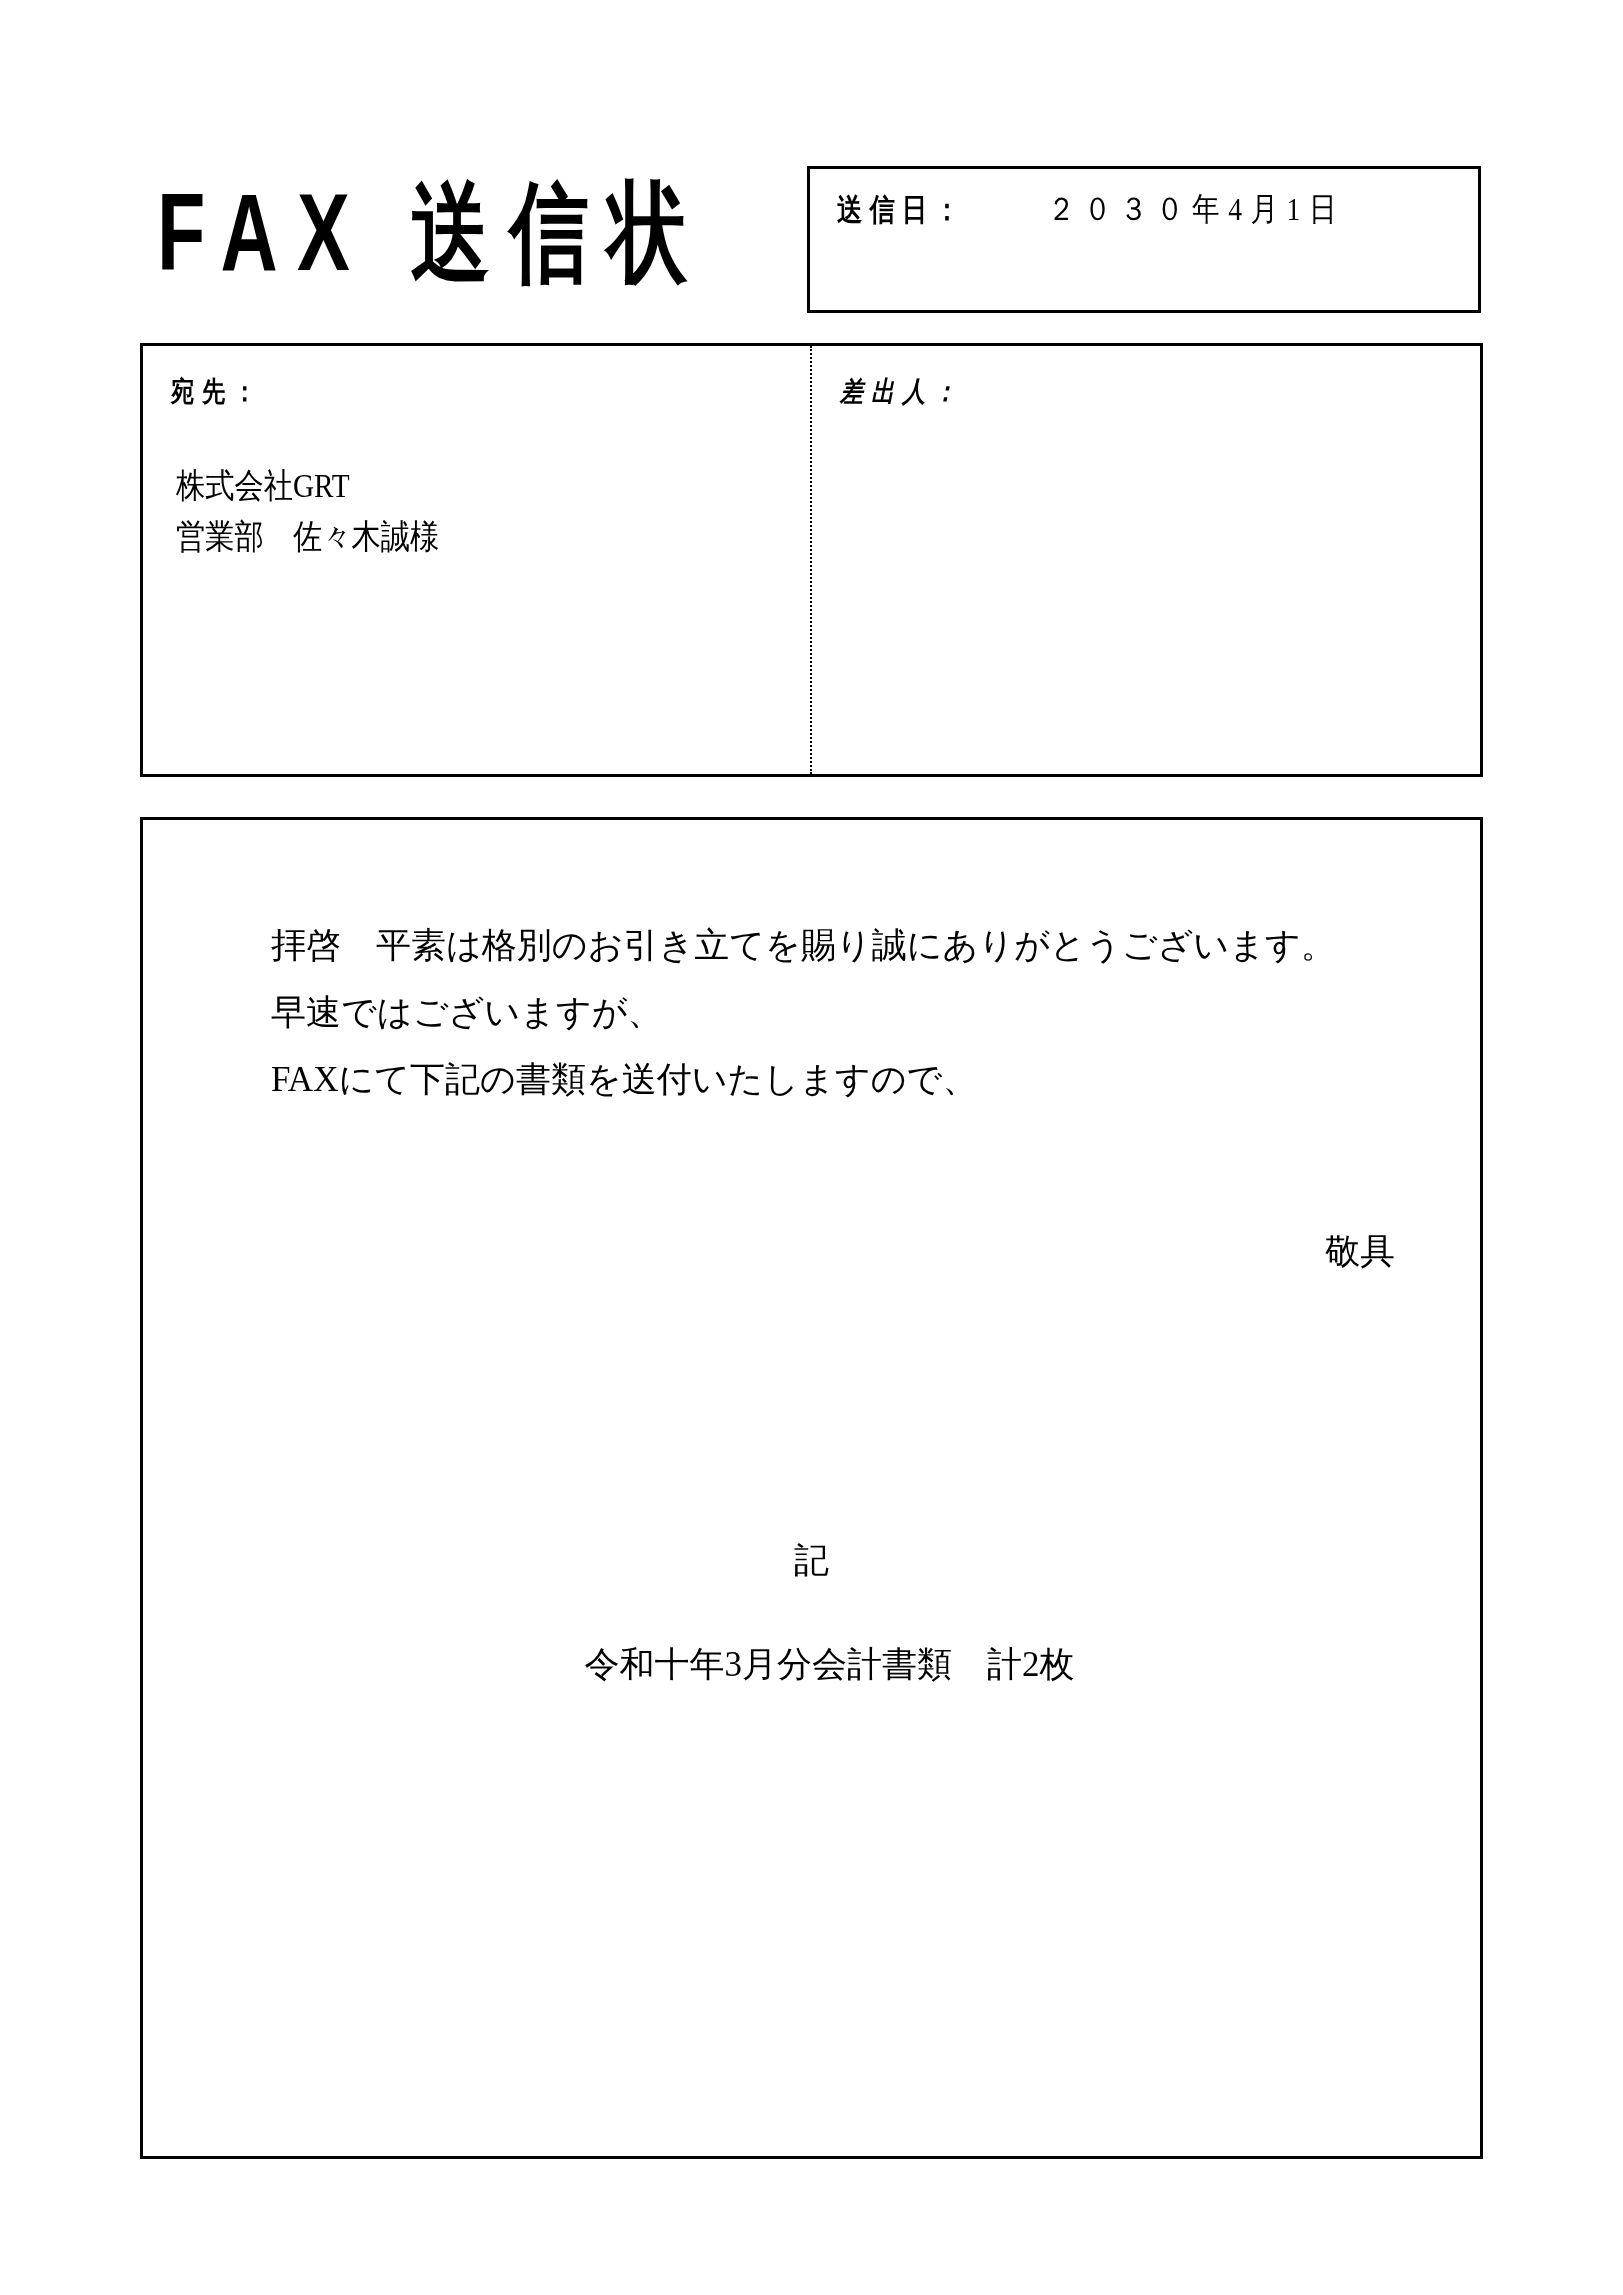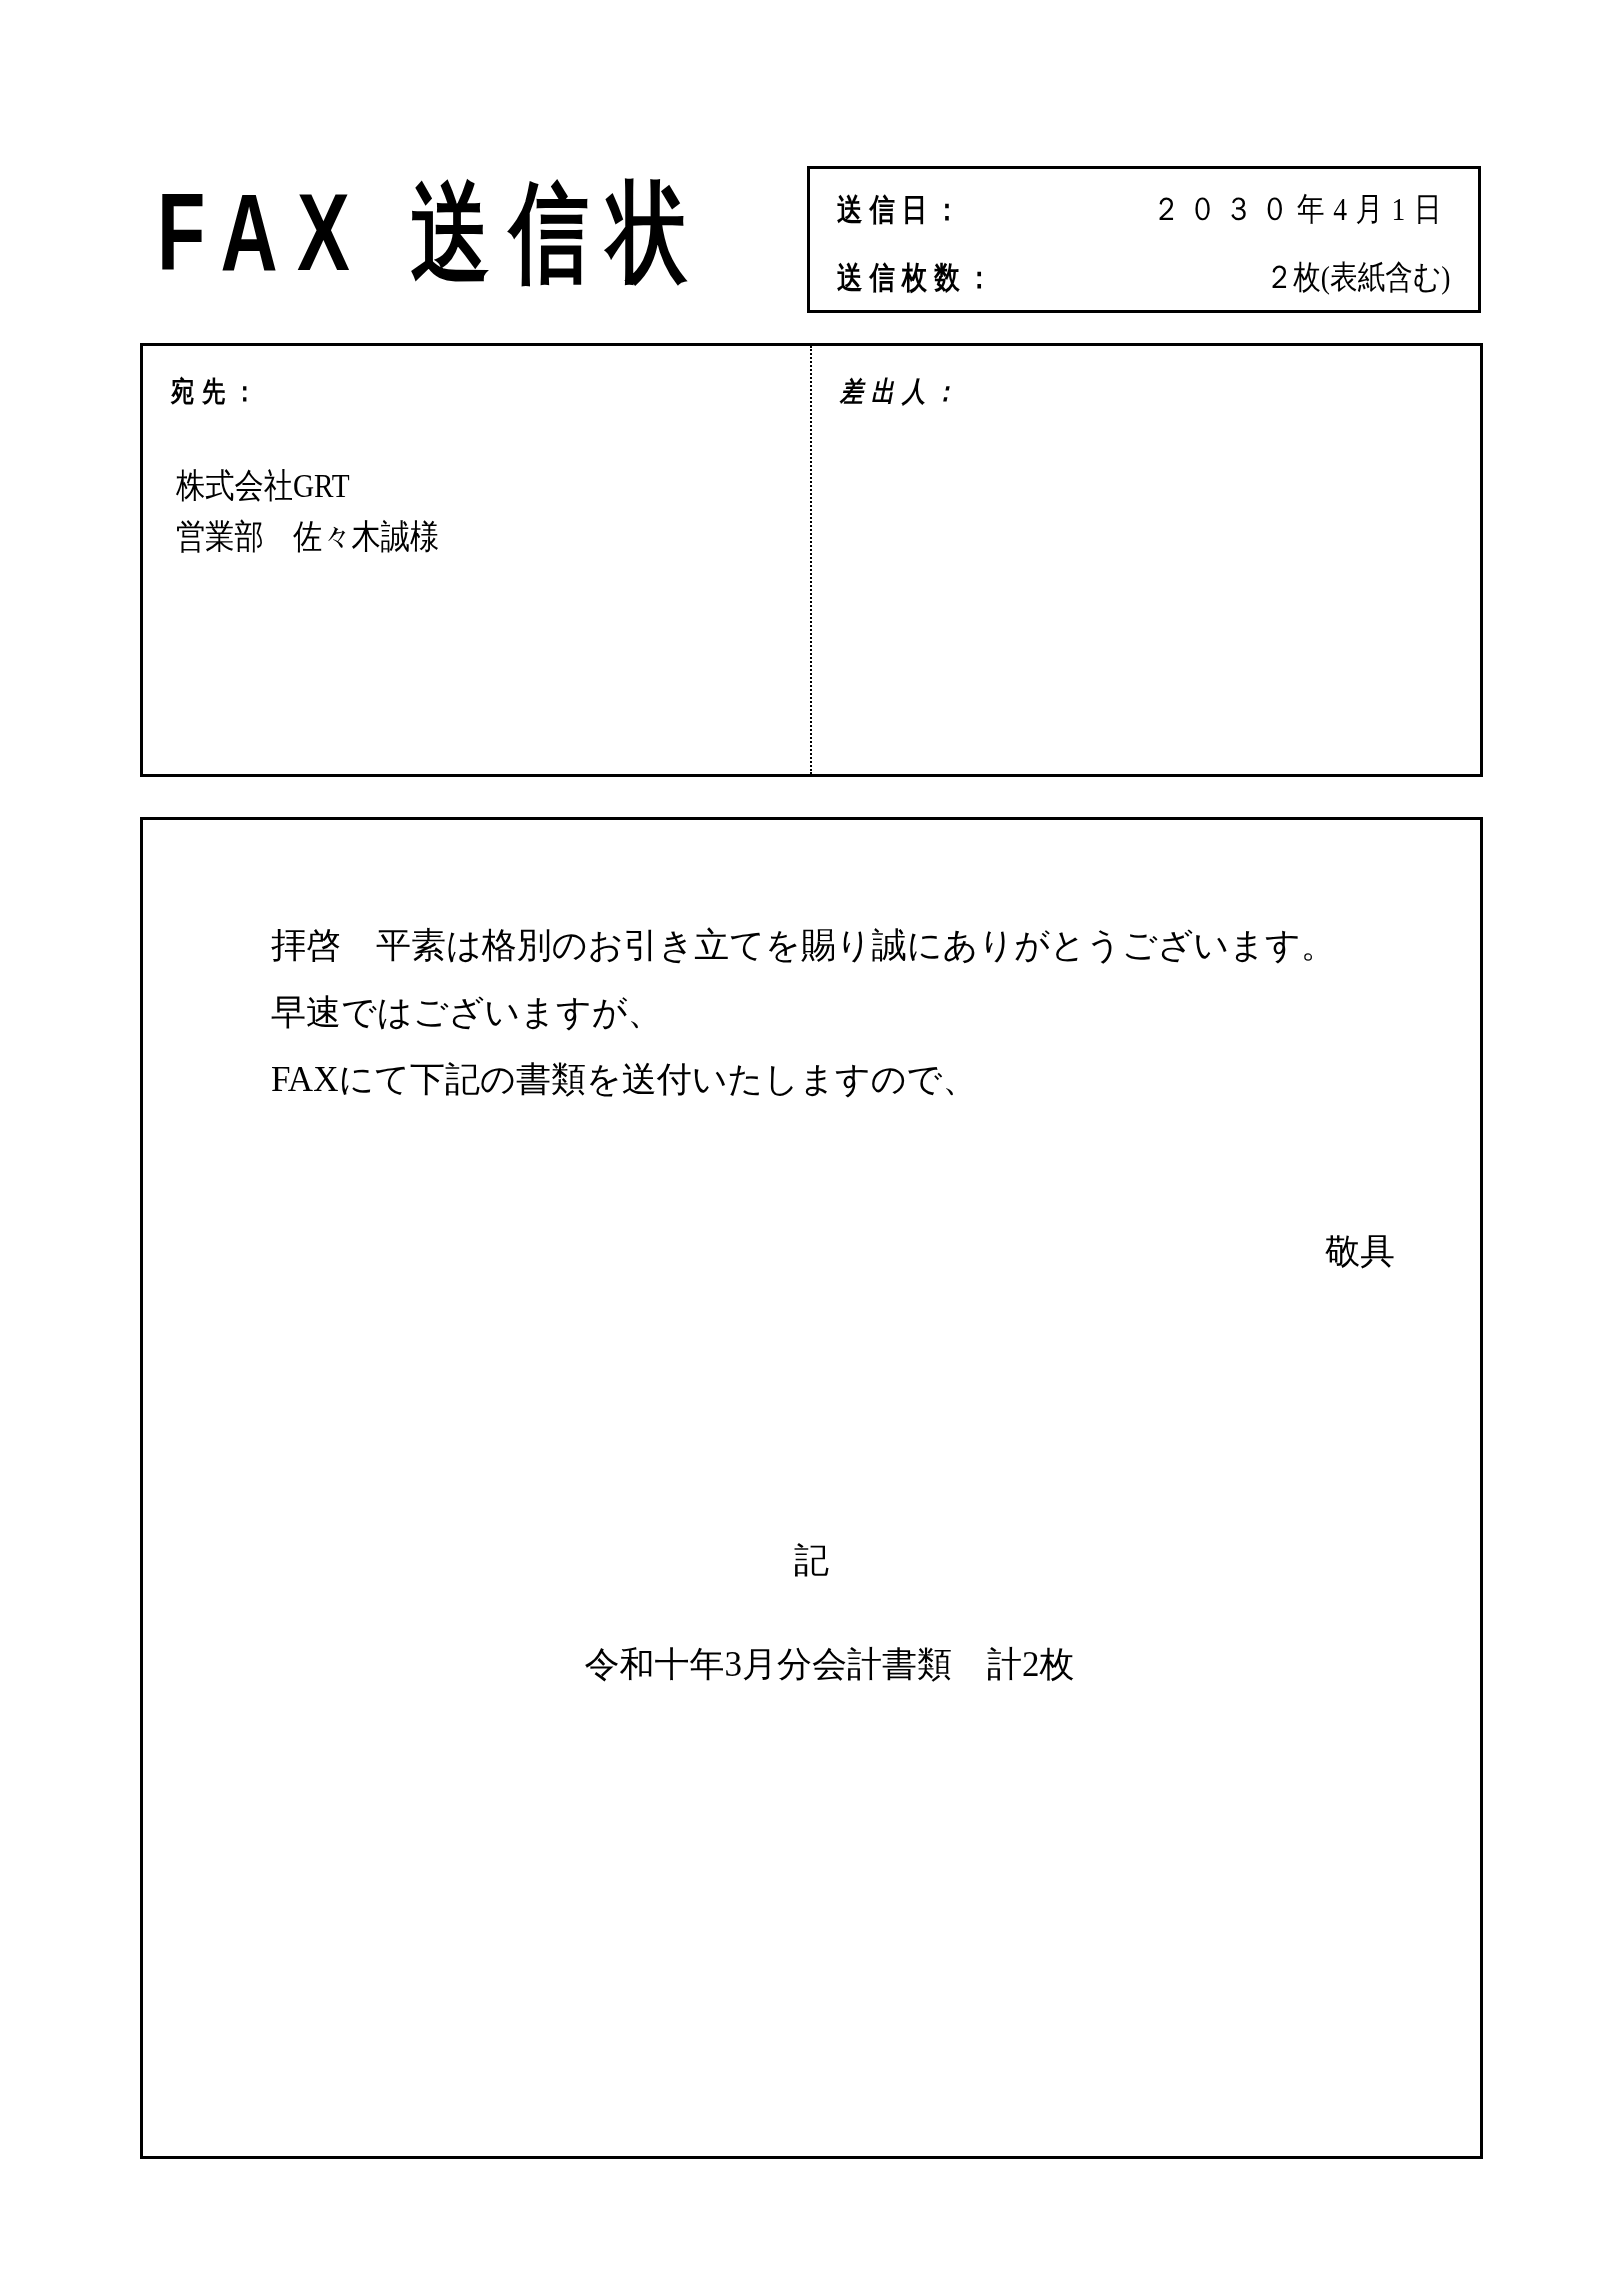--- a/index.html
+++ b/index.html
@@ -40,24 +40,22 @@
     height: 147px;
     box-sizing: border-box;
     border: 3.5px solid #000;
   }
   .info-row {
     position: absolute;
     left: 27px;
     right: 28px;
     height: 40px;
     display: flex;
-    justify-content: space-between;
     align-items: center;
     white-space: nowrap;
-    gap: 44px;
   }
   .info-row.r1 { top: 21px; }
   .info-row.r2 { top: 89px; }
   .info-label {
     font-family: "Liberation Sans", "DejaVu Sans", sans-serif;
     font-weight: bold;
     font-size: 31px;
     letter-spacing: 8.5px;
     display: inline-block;
     transform-origin: left center;
@@ -177,24 +175,20 @@
 </head>
 <body>
 
 <div class="abs title">FAX 送信状</div>
 
 <div class="abs info-box">
   <div class="info-row r1">
     <span class="info-label">送信日：</span>
     <span class="info-value date">２０３０年4月1日</span>
   </div>
-  <div class="info-row r2">
-    <span class="info-label">送信枚数：</span>
-    <span class="info-value">２枚(表紙含む)</span>
-  </div>
 </div>
 
 <div class="abs addr-box">
   <div class="addr-col to">
     <div class="addr-label">宛先：</div>
     <div class="addr-lines">
       <span class="addr-line">株式会社GRT</span>
       <span class="addr-line">営業部　佐々木誠様</span>
     </div>
   </div>

